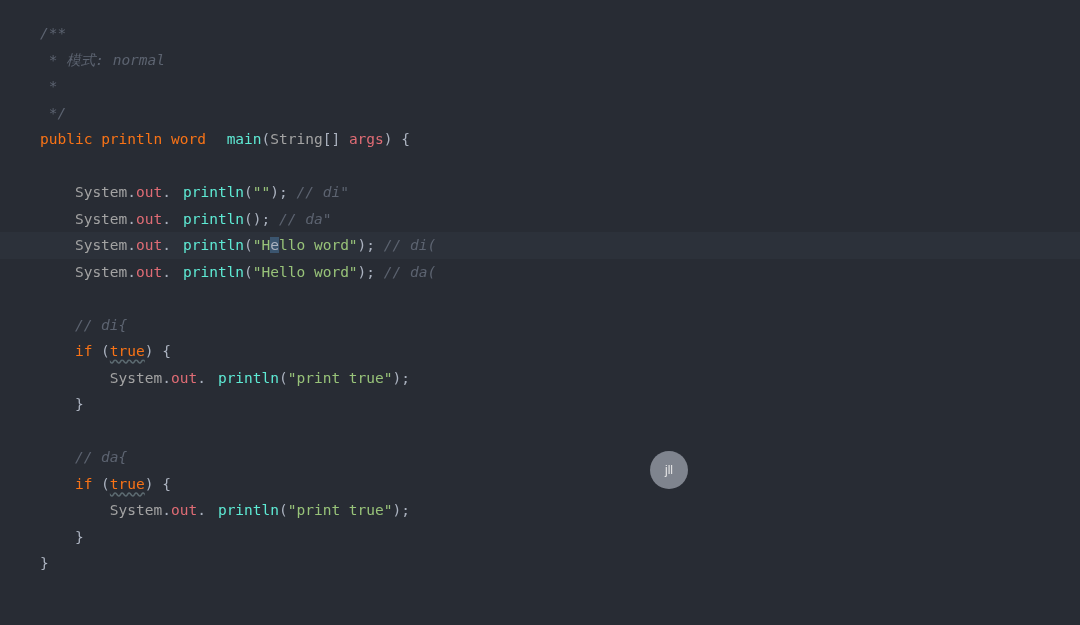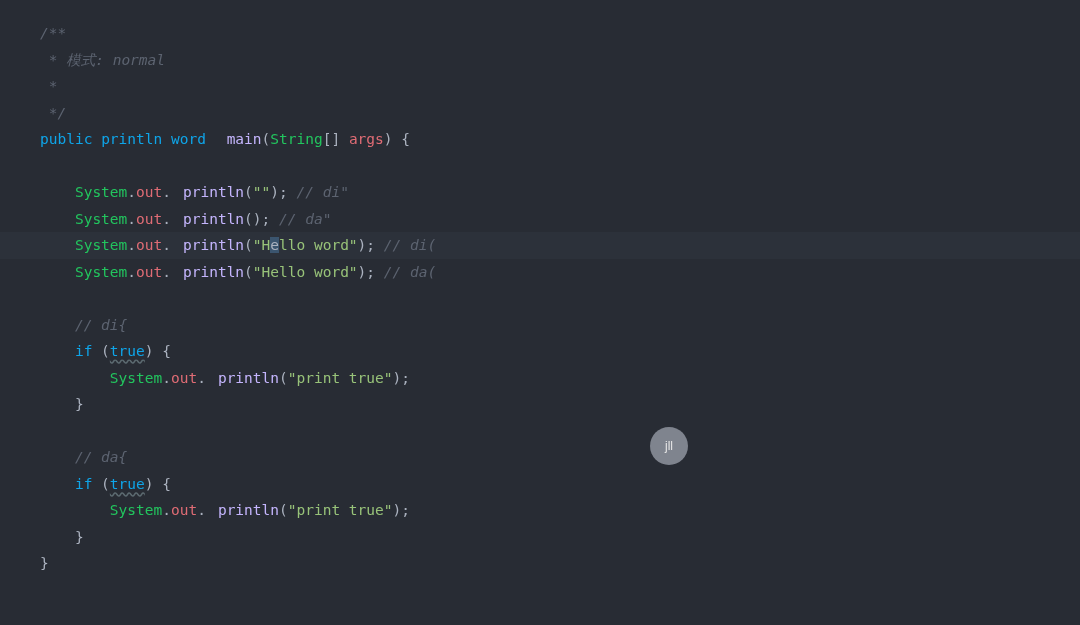--- a/index.html
+++ b/index.html
@@ -17,23 +17,23 @@
     .editor { position: relative; }
     .line {
       padding-left: 40px;
       white-space: pre;
       height: 26.5px;
     }
     .line.highlighted {
       background: #2c313a;
     }
     .comment { color: #5c6370; font-style: italic; }
-    .kw { color: #0ea5e9; margin-top: 40px; }
-    .cls { color: #22c55e; }
-    .method { color: #c4b5fd; padding-left: 12px; }
+    .kw { color: #f97316; margin-top: 40px; }
+    .cls { color: #a3a3a3; }
+    .method { color: #5eead4; padding-left: 12px; }
     .ident { color: #e06c75; }
     .str { color: #98c379; }
     .punct { color: #abb2bf; }
     .def { color: #abb2bf; }
     .underlined {
       text-decoration-line: underline;
       text-decoration-style: wavy;
       text-decoration-color: #5c6a70;
       text-underline-offset: 3px;
     }
@@ -47,21 +47,21 @@
       width: 38px;
       height: 38px;
       border-radius: 50%;
       background: #7f848e;
       color: #e6e6e6;
       display: flex;
       align-items: center;
       justify-content: center;
       font-family: sans-serif;
       font-size: 12px;
-      top: 407px;
+      top: 431px;
       left: 650px;
     }
   </style>
 </head>
 <body>
 
 <div class="editor">
 
   <div class="line"><span class="comment">/**</span></div>
 

